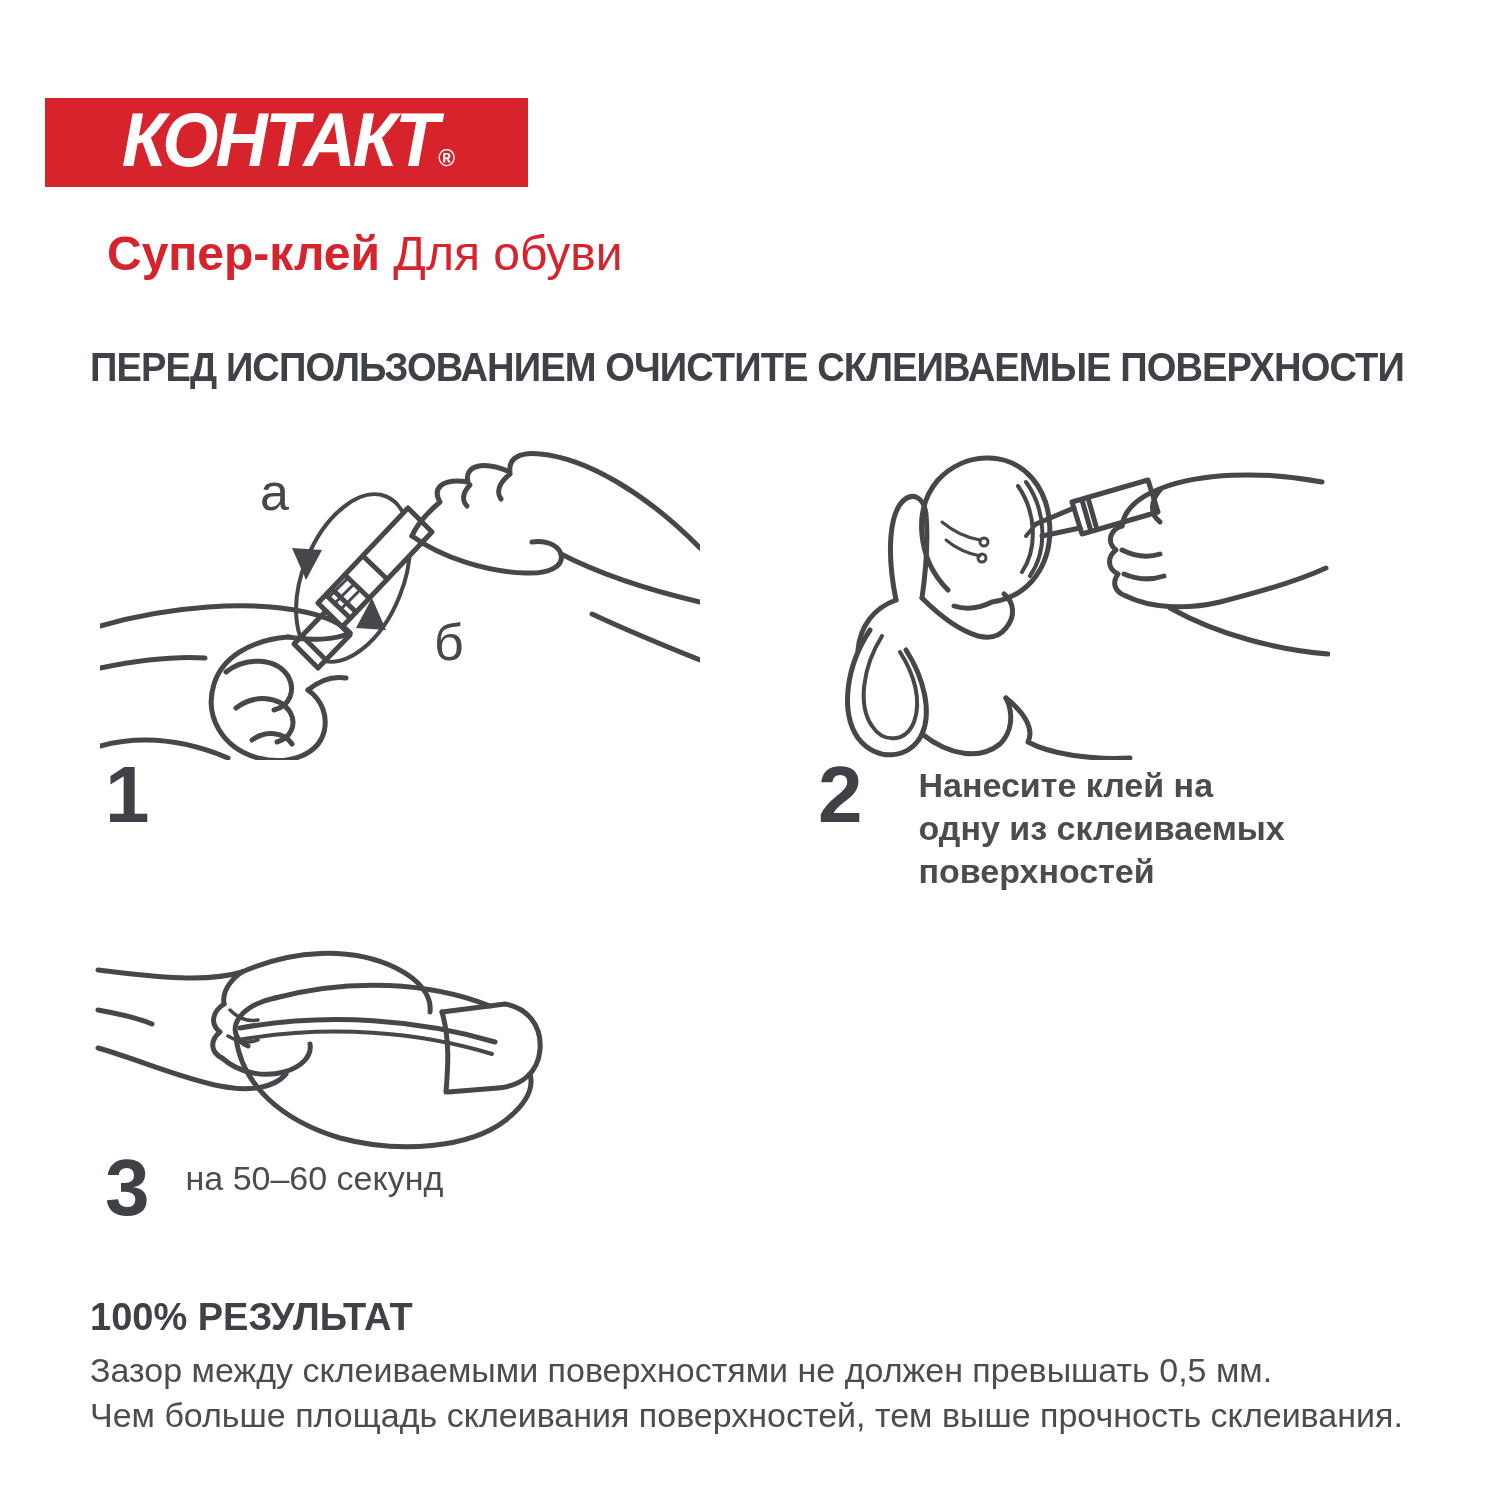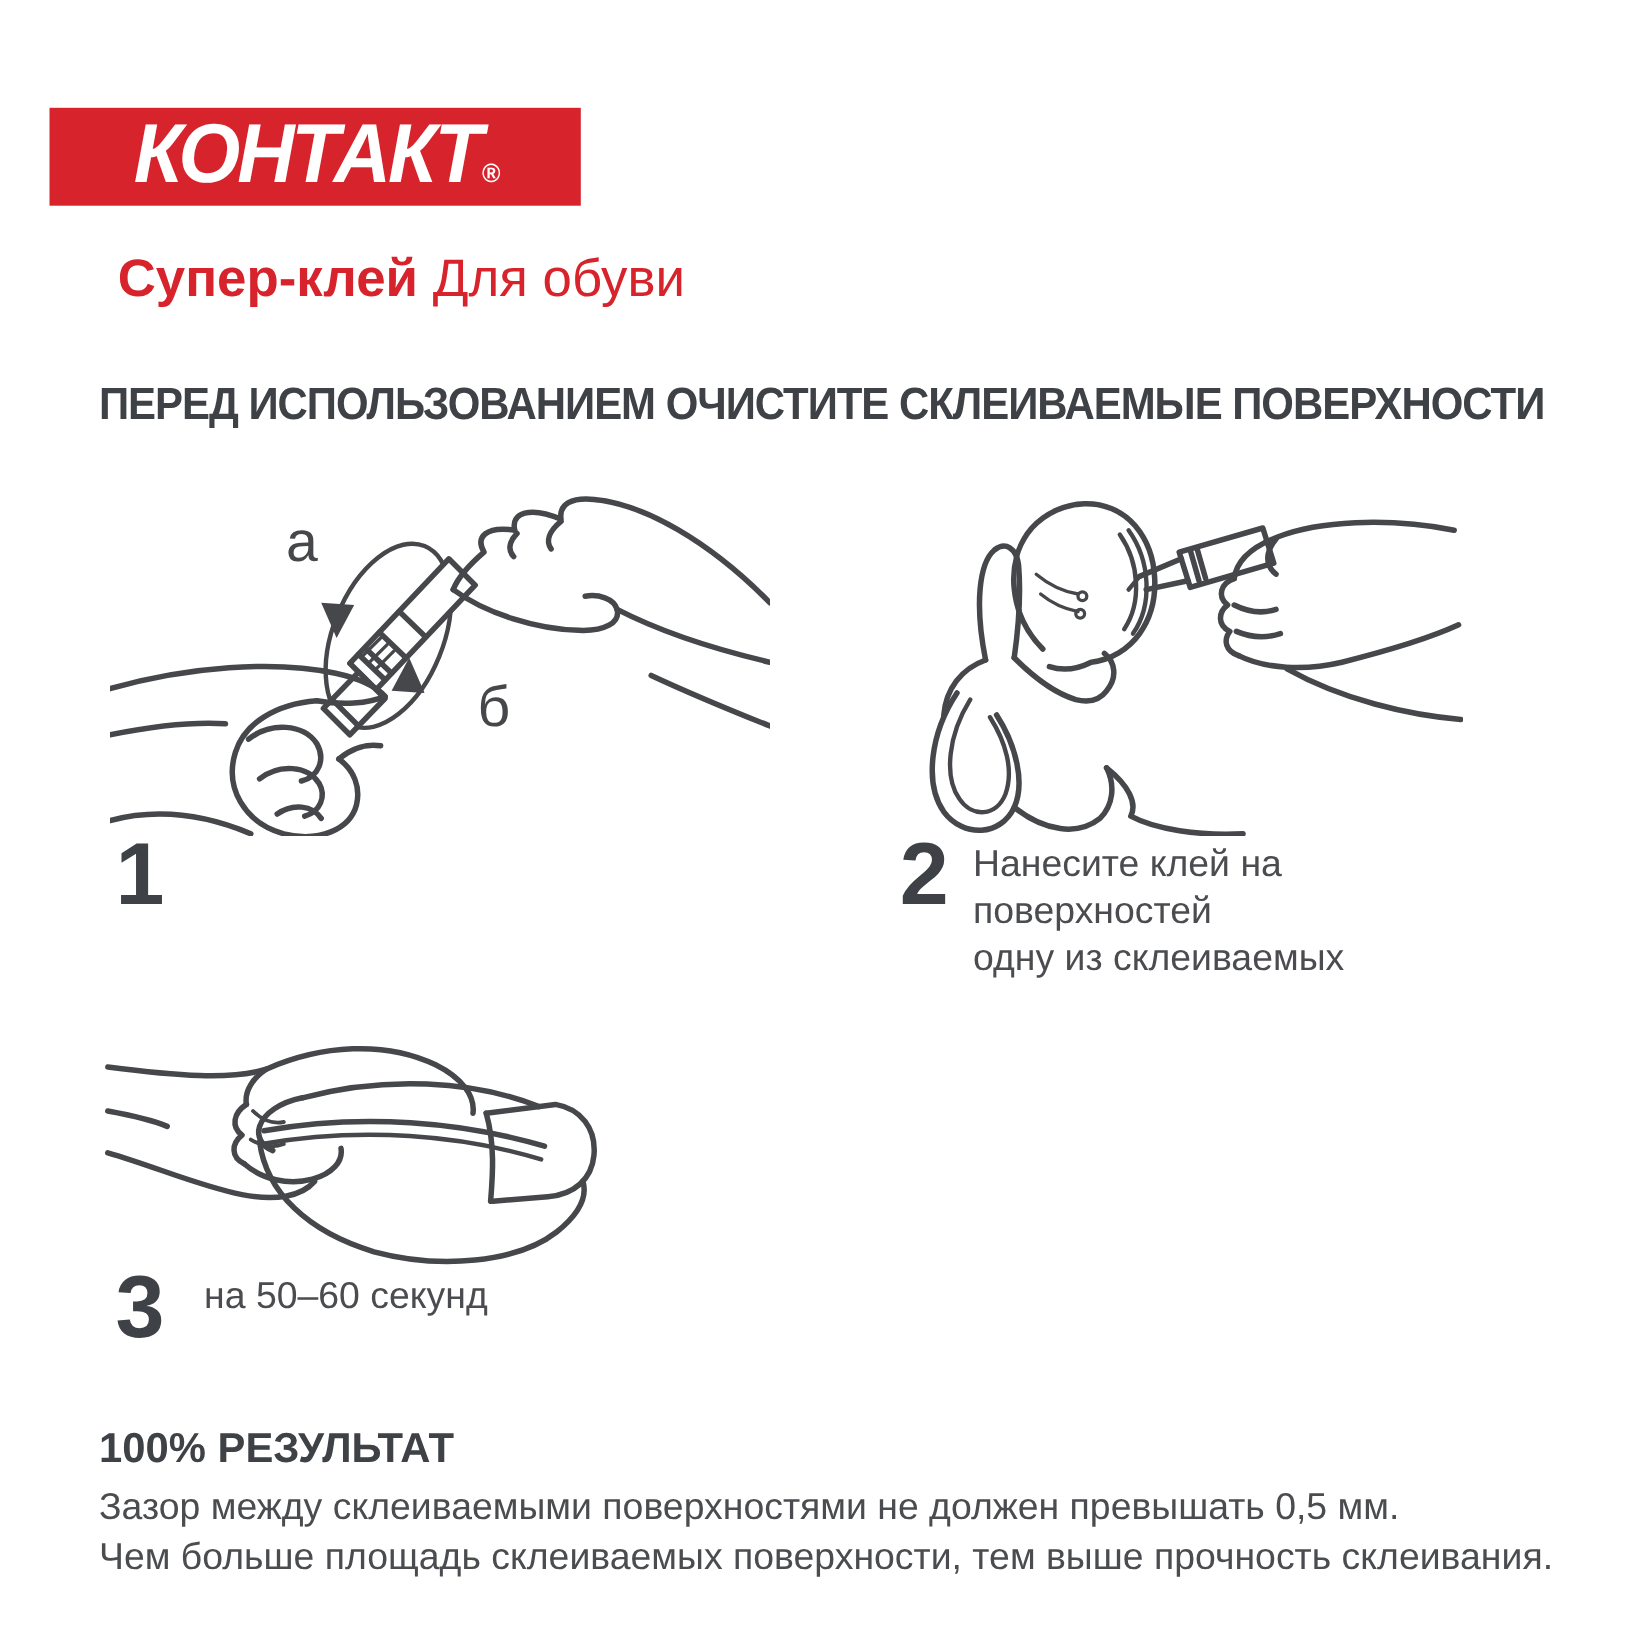--- a/index.html
+++ b/index.html
@@ -51,21 +51,21 @@
   .step-number {
     font-size:80px; font-weight:700; color:#3e4145;
     line-height:0.82; letter-spacing:-2px;
   }
   .step-text {
     font-size:34px; color:#4a4c4f; line-height:1.26;
     padding-top:2px;
   }
   .step-text span { display:block; }
   .gap1 { margin-left:38px; }
-  .gap2 { margin-left:24px; }
+  .gap2 { margin-left:58px;font-weight:bold; }
 
   
   .result-title {
     left:90px; top:1296px; position:absolute;
     font-size:38px; font-weight:700; color:#3e4145;
   }
   .result-text {
     left:90px; top:1348px; position:absolute;
     font-size:34px; color:#4a4c4f; line-height:1.32;
   }
@@ -165,22 +165,22 @@
 </div>
 
 <div class="step-caption" style="left:105px; top:762px;">
   <div class="step-number">1</div>
 </div>
 
 <div class="step-caption" style="left:818px; top:762px;">
   <div class="step-number">2</div>
   <div class="step-text gap2">
     <span>Нанесите клей на</span>
+    <span>одну из склеиваемых</span>
     <span>поверхностей</span>
-    <span>одну из склеиваемых</span>
   </div>
 </div>
 
 <div class="illus" style="left:90px; top:920px;">
   <svg width="560" height="240" viewBox="0 0 560 240" fill="none" stroke="#45474a" stroke-width="5" stroke-linecap="round" stroke-linejoin="round">
     <g>
       <path d="M 185 78 C 260 58 340 62 400 86"></path>
       <path d="M 185 78 C 165 82 150 92 146 104 C 143 113 148 122 158 126"></path>
       <path d="M 150 108 C 240 92 330 100 405 122"></path>
       <path d="M 148 120 C 240 104 330 112 402 134" stroke-width="4"></path>
@@ -204,14 +204,14 @@
 <div class="step-caption" style="left:105px; top:1155px;">
   <div class="step-number">3</div>
   <div class="step-text gap1">
     <span>на 50–60 секунд</span>
   </div>
 </div>
 
 <div class="result-title">100% РЕЗУЛЬТАТ</div>
 <div class="result-text">
   <span>Зазор между склеиваемыми поверхностями не должен превышать 0,5 мм.</span>
-  <span>Чем больше площадь склеиваемых поверхности, тем выше прочность склеивания.</span>
+  <span>Чем больше площадь склеивания поверхностей, тем выше прочность склеивания.</span>
 </div>
 
 </body></html>

